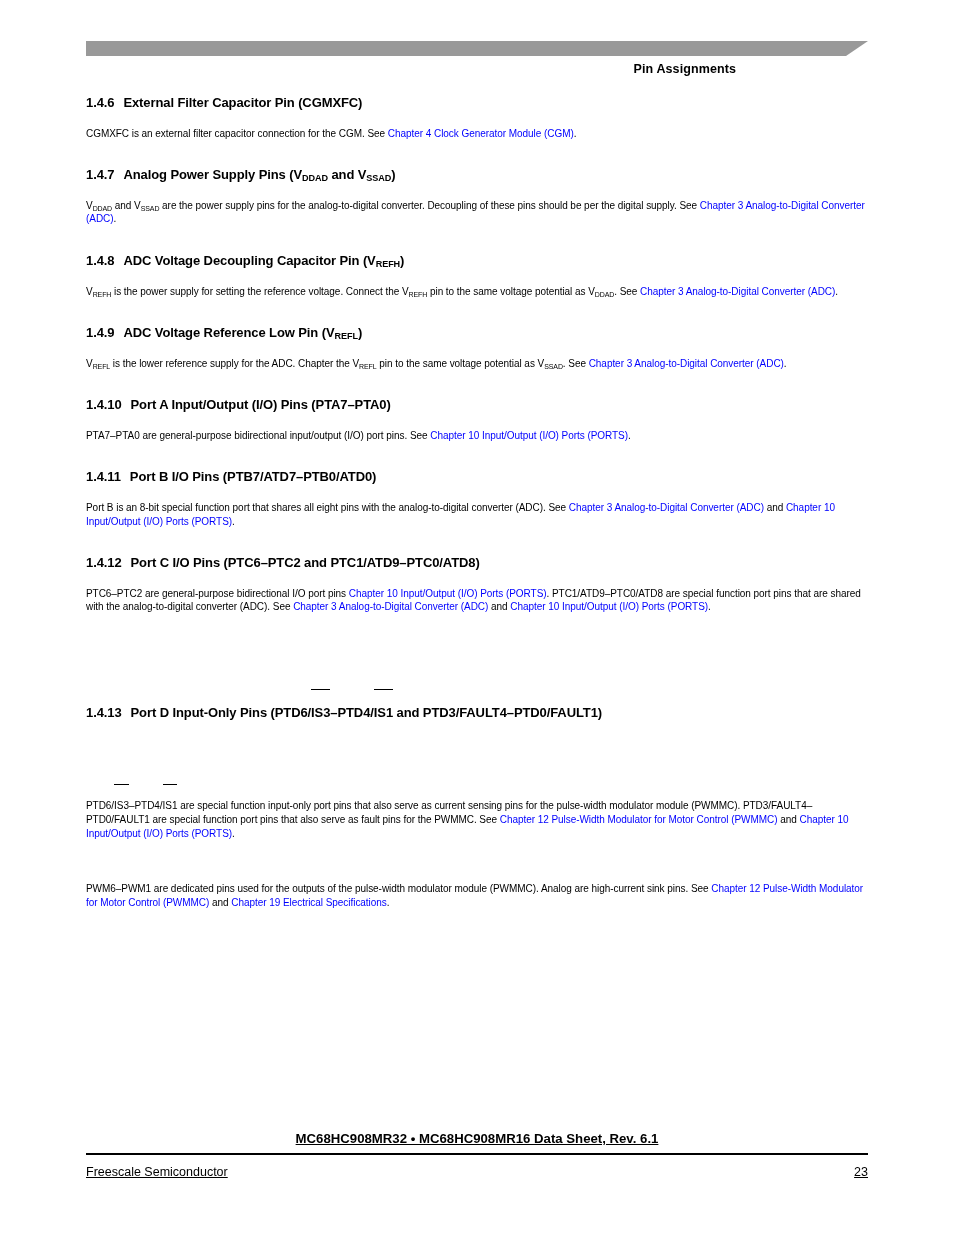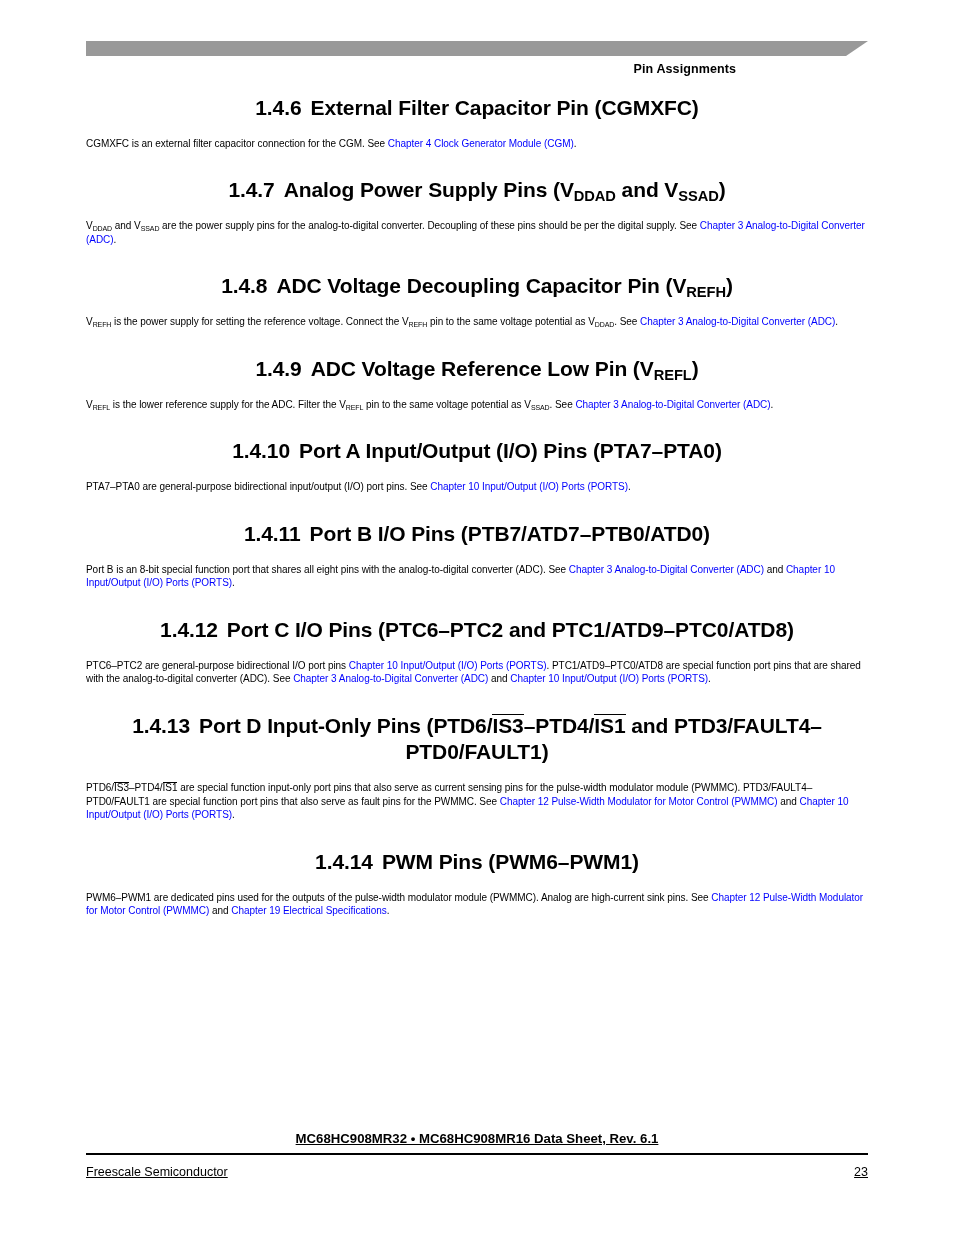--- a/index.html
+++ b/index.html
@@ -49,28 +49,27 @@
 
   
   .content {
     position: absolute;
     left: 86px;
     top: 95px;
     width: 782px;
   }
 
   h2.sect {
-    font-size: 21px;
+    font-size: 13px;
     font-weight: bold;
     margin: 0;
     padding: 0;
     line-height: 1.28;
     letter-spacing: -0.1px;
     white-space: normal;
-    text-align: center;
   }
   h2.sect .num {
     display: inline-block;
     margin-right: 9px;
   }
 
   p.body {
     font-size: 10px;
     line-height: 1.355;
     margin: 0;
@@ -99,23 +98,24 @@
     letter-spacing: -0.1px;
   }
   h2.sect sub.sb {
     font-size: 0.70em;
     vertical-align: -0.27em;
   }
 
   
   .ovl {
     border-top: 1.4px solid #000;
-    padding-top: 0px;
+    padding-top: 16px;
     display: inline-block;
     line-height: 1.0;
+    margin-top: 48px;
   }
 
   
   .footer {
     position: absolute;
     left: 86px;
     bottom: 56px;
     width: 782px;
     text-decoration: underline;
   }
@@ -170,21 +170,21 @@
       <div class="gap-sect"></div>
       <div class="sec-block">
         <h2 class="sect"><span class="num">1.4.8</span><span><span>ADC Voltage Decoupling Capacitor Pin (V</span><sub class="sb">REFH</sub><span>)</span></span></h2>
         <div class="gap-head"></div>
         <p class="body"><span>V</span><sub class="sb">REFH</sub><span> is the power supply for setting the reference voltage. Connect the V</span><sub class="sb">REFH</sub><span> pin to the same voltage potential as V</span><sub class="sb">DDAD</sub><span>. See </span><span class="xref">Chapter 3 Analog-to-Digital Converter (ADC)</span><span>.</span></p>
       </div>
       <div class="gap-sect"></div>
       <div class="sec-block">
         <h2 class="sect"><span class="num">1.4.9</span><span><span>ADC Voltage Reference Low Pin (V</span><sub class="sb">REFL</sub><span>)</span></span></h2>
         <div class="gap-head"></div>
-        <p class="body"><span>V</span><sub class="sb">REFL</sub><span> is the lower reference supply for the ADC. Filter the V</span><sub class="sb">REFL</sub><span> pin to the same voltage potential as V</span><sub class="sb">SSAD</sub><span>. See </span><span class="xref">Chapter 3 Analog-to-Digital Converter (ADC)</span><span>.</span></p>
+        <p class="body"><span>V</span><sub class="sb">REFL</sub><span> is the lower reference supply for the ADC. Chapter the V</span><sub class="sb">REFL</sub><span> pin to the same voltage potential as V</span><sub class="sb">SSAD</sub><span>. See </span><span class="xref">Chapter 3 Analog-to-Digital Converter (ADC)</span><span>.</span></p>
       </div>
       <div class="gap-sect"></div>
       <div class="sec-block">
         <h2 class="sect"><span class="num">1.4.10</span><span><span>Port A Input/Output (I/O) Pins (PTA7–PTA0)</span></span></h2>
         <div class="gap-head"></div>
         <p class="body"><span>PTA7–PTA0 are general-purpose bidirectional input/output (I/O) port pins. See </span><span class="xref">Chapter 10 Input/Output (I/O) Ports (PORTS)</span><span>.</span></p>
       </div>
       <div class="gap-sect"></div>
       <div class="sec-block">
         <h2 class="sect"><span class="num">1.4.11</span><span><span>Port B I/O Pins (PTB7/ATD7–PTB0/ATD0)</span></span></h2>
@@ -198,21 +198,20 @@
         <p class="body"><span>PTC6–PTC2 are general-purpose bidirectional I/O port pins </span><span class="xref">Chapter 10 Input/Output (I/O) Ports (PORTS)</span><span>. PTC1/ATD9–PTC0/ATD8 are special function port pins that are shared with the analog-to-digital converter (ADC). See </span><span class="xref">Chapter 3 Analog-to-Digital Converter (ADC)</span><span> and </span><span class="xref">Chapter 10 Input/Output (I/O) Ports (PORTS)</span><span>.</span></p>
       </div>
       <div class="gap-sect"></div>
       <div class="sec-block">
         <h2 class="sect"><span class="num">1.4.13</span><span><span>Port D Input-Only Pins (PTD6/</span><span class="ovl">IS3</span><span>–PTD4/</span><span class="ovl">IS1</span><span> and PTD3/FAULT4–PTD0/FAULT1)</span></span></h2>
         <div class="gap-head"></div>
         <p class="body"><span>PTD6/</span><span class="ovl">IS3</span><span>–PTD4/</span><span class="ovl">IS1</span><span> are special function input-only port pins that also serve as current sensing pins for the pulse-width modulator module (PWMMC). PTD3/FAULT4–PTD0/FAULT1 are special function port pins that also serve as fault pins for the PWMMC. See </span><span class="xref">Chapter 12 Pulse-Width Modulator for Motor Control (PWMMC)</span><span> and </span><span class="xref">Chapter 10 Input/Output (I/O) Ports (PORTS)</span><span>.</span></p>
       </div>
       <div class="gap-sect"></div>
       <div class="sec-block">
-        <h2 class="sect"><span class="num">1.4.14</span><span><span>PWM Pins (PWM6–PWM1)</span></span></h2>
         <div class="gap-head"></div>
         <p class="body"><span>PWM6–PWM1 are dedicated pins used for the outputs of the pulse-width modulator module (PWMMC). Analog are high-current sink pins. See </span><span class="xref">Chapter 12 Pulse-Width Modulator for Motor Control (PWMMC)</span><span> and </span><span class="xref">Chapter 19 Electrical Specifications</span><span>.</span></p>
       </div>
     </div>
 
   <div class="footer">
     <div class="footer-title">MC68HC908MR32 • MC68HC908MR16 Data Sheet, Rev. 6.1</div>
     <div class="footer-rule"></div>
     <div class="footer-row">
       <div class="footer-left">Freescale Semiconductor</div>

